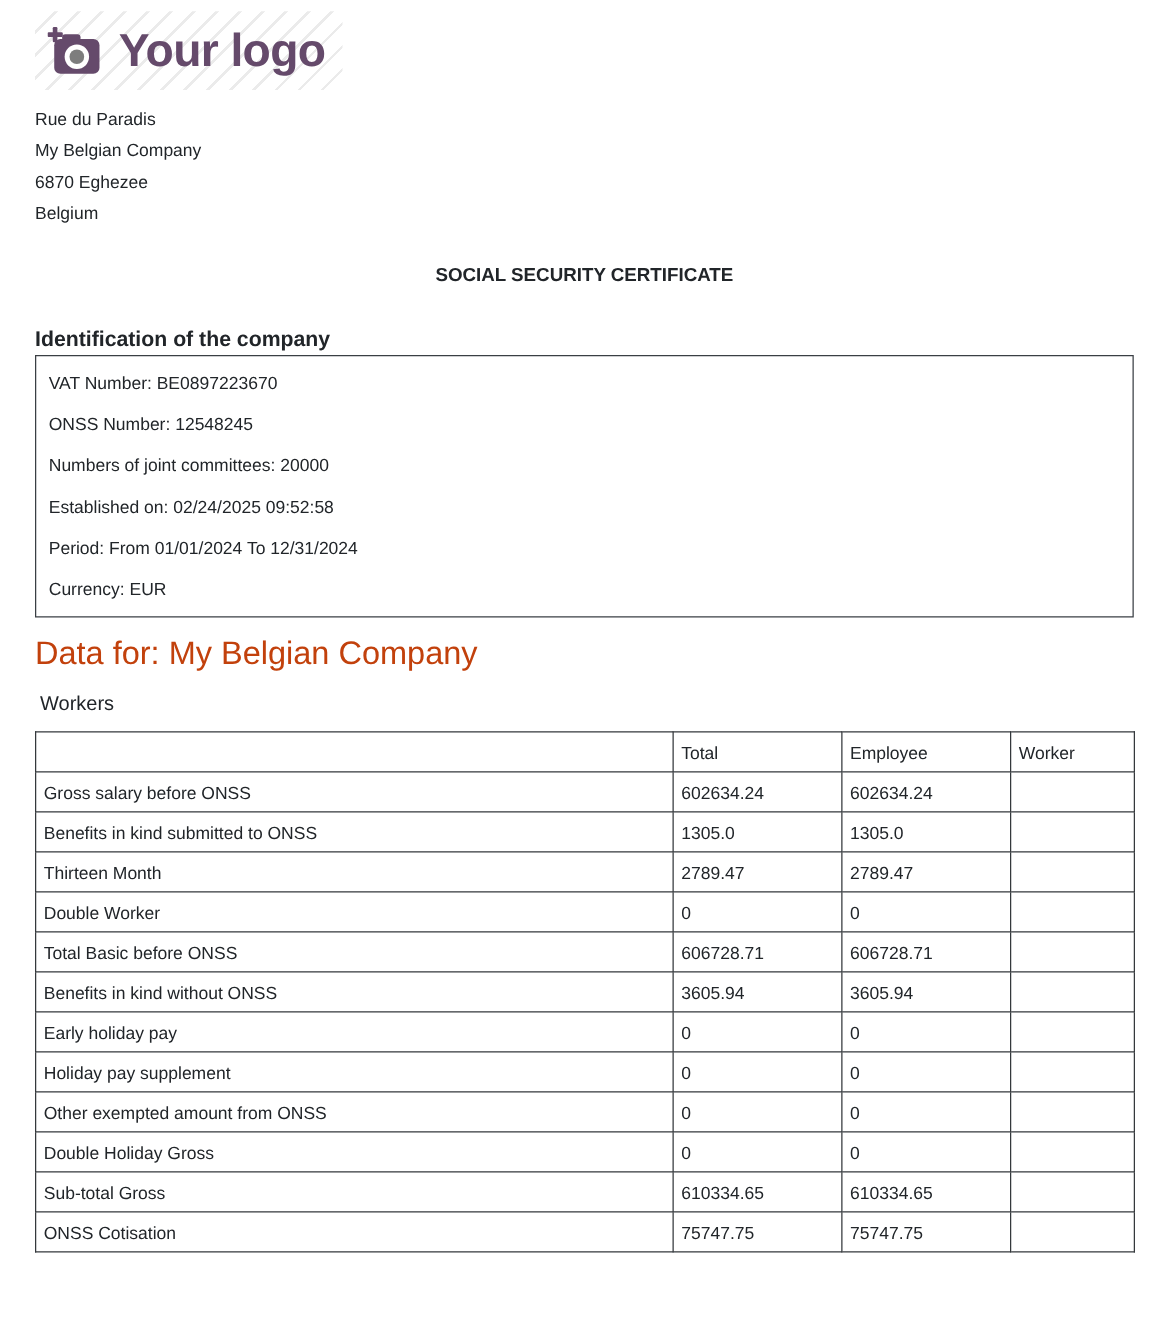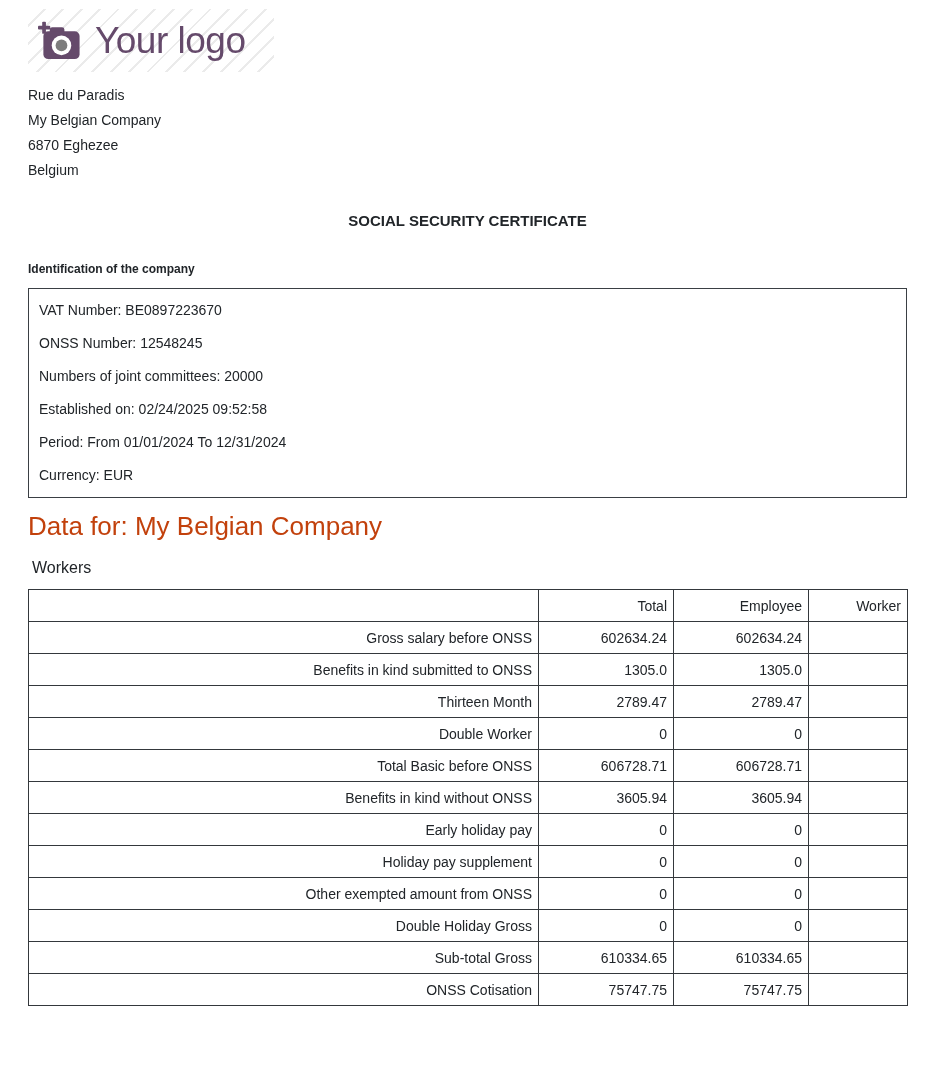--- a/index.html
+++ b/index.html
@@ -16,42 +16,42 @@
   
   .logo-block {
     width: 246px; height: 63px;
     display: flex; align-items: center;
     padding-left: 10px;
     background: repeating-linear-gradient(135deg, #ffffff 0px, #ffffff 11px, #ebebeb 11px, #ebebeb 13px);
   }
   .logo-icon { flex: 0 0 auto; margin-right: 12px; }
   .logo-text {
     font-size: 37px;
-    font-weight: 400;
+    font-weight: 700;
     letter-spacing: -0.5px;
     color: #654a6b;
     white-space: nowrap;
   }
 
   
   .address { margin-top: 11px; font-size: 14px; line-height: 25px; }
 
   
   .doc-title {
     margin-top: 29px;
     text-align: center;
     font-size: 15px;
     font-weight: 700;
   }
 
   
   .ident-heading {
     margin-top: 33px;
-    margin-bottom: 12px;
-    font-size: 12px;
+    margin-bottom: 2px;
+    font-size: 17px;
     font-weight: 700;
   }
   .ident-box {
     border: 1px solid #3a3f44;
     padding: 5px 10px;
     font-size: 14px;
   }
   .ident-box div { line-height: 33px; }
 
   
@@ -72,21 +72,21 @@
     border-collapse: collapse;
     width: 879px;
     font-size: 14px;
     table-layout: fixed;
   }
   table.workers th, table.workers td {
     border: 1px solid #34383c;
     height: 32px;
     padding: 0 6px;
     font-weight: 400;
-    text-align: right;
+    text-align: left;
     vertical-align: middle;
     overflow: hidden;
     white-space: nowrap;
   }
   col.c-label { width: 510px; }
   col.c-total { width: 135px; }
   col.c-emp   { width: 135px; }
   col.c-work  { width: 99px;  }
 </style>
 </head>

